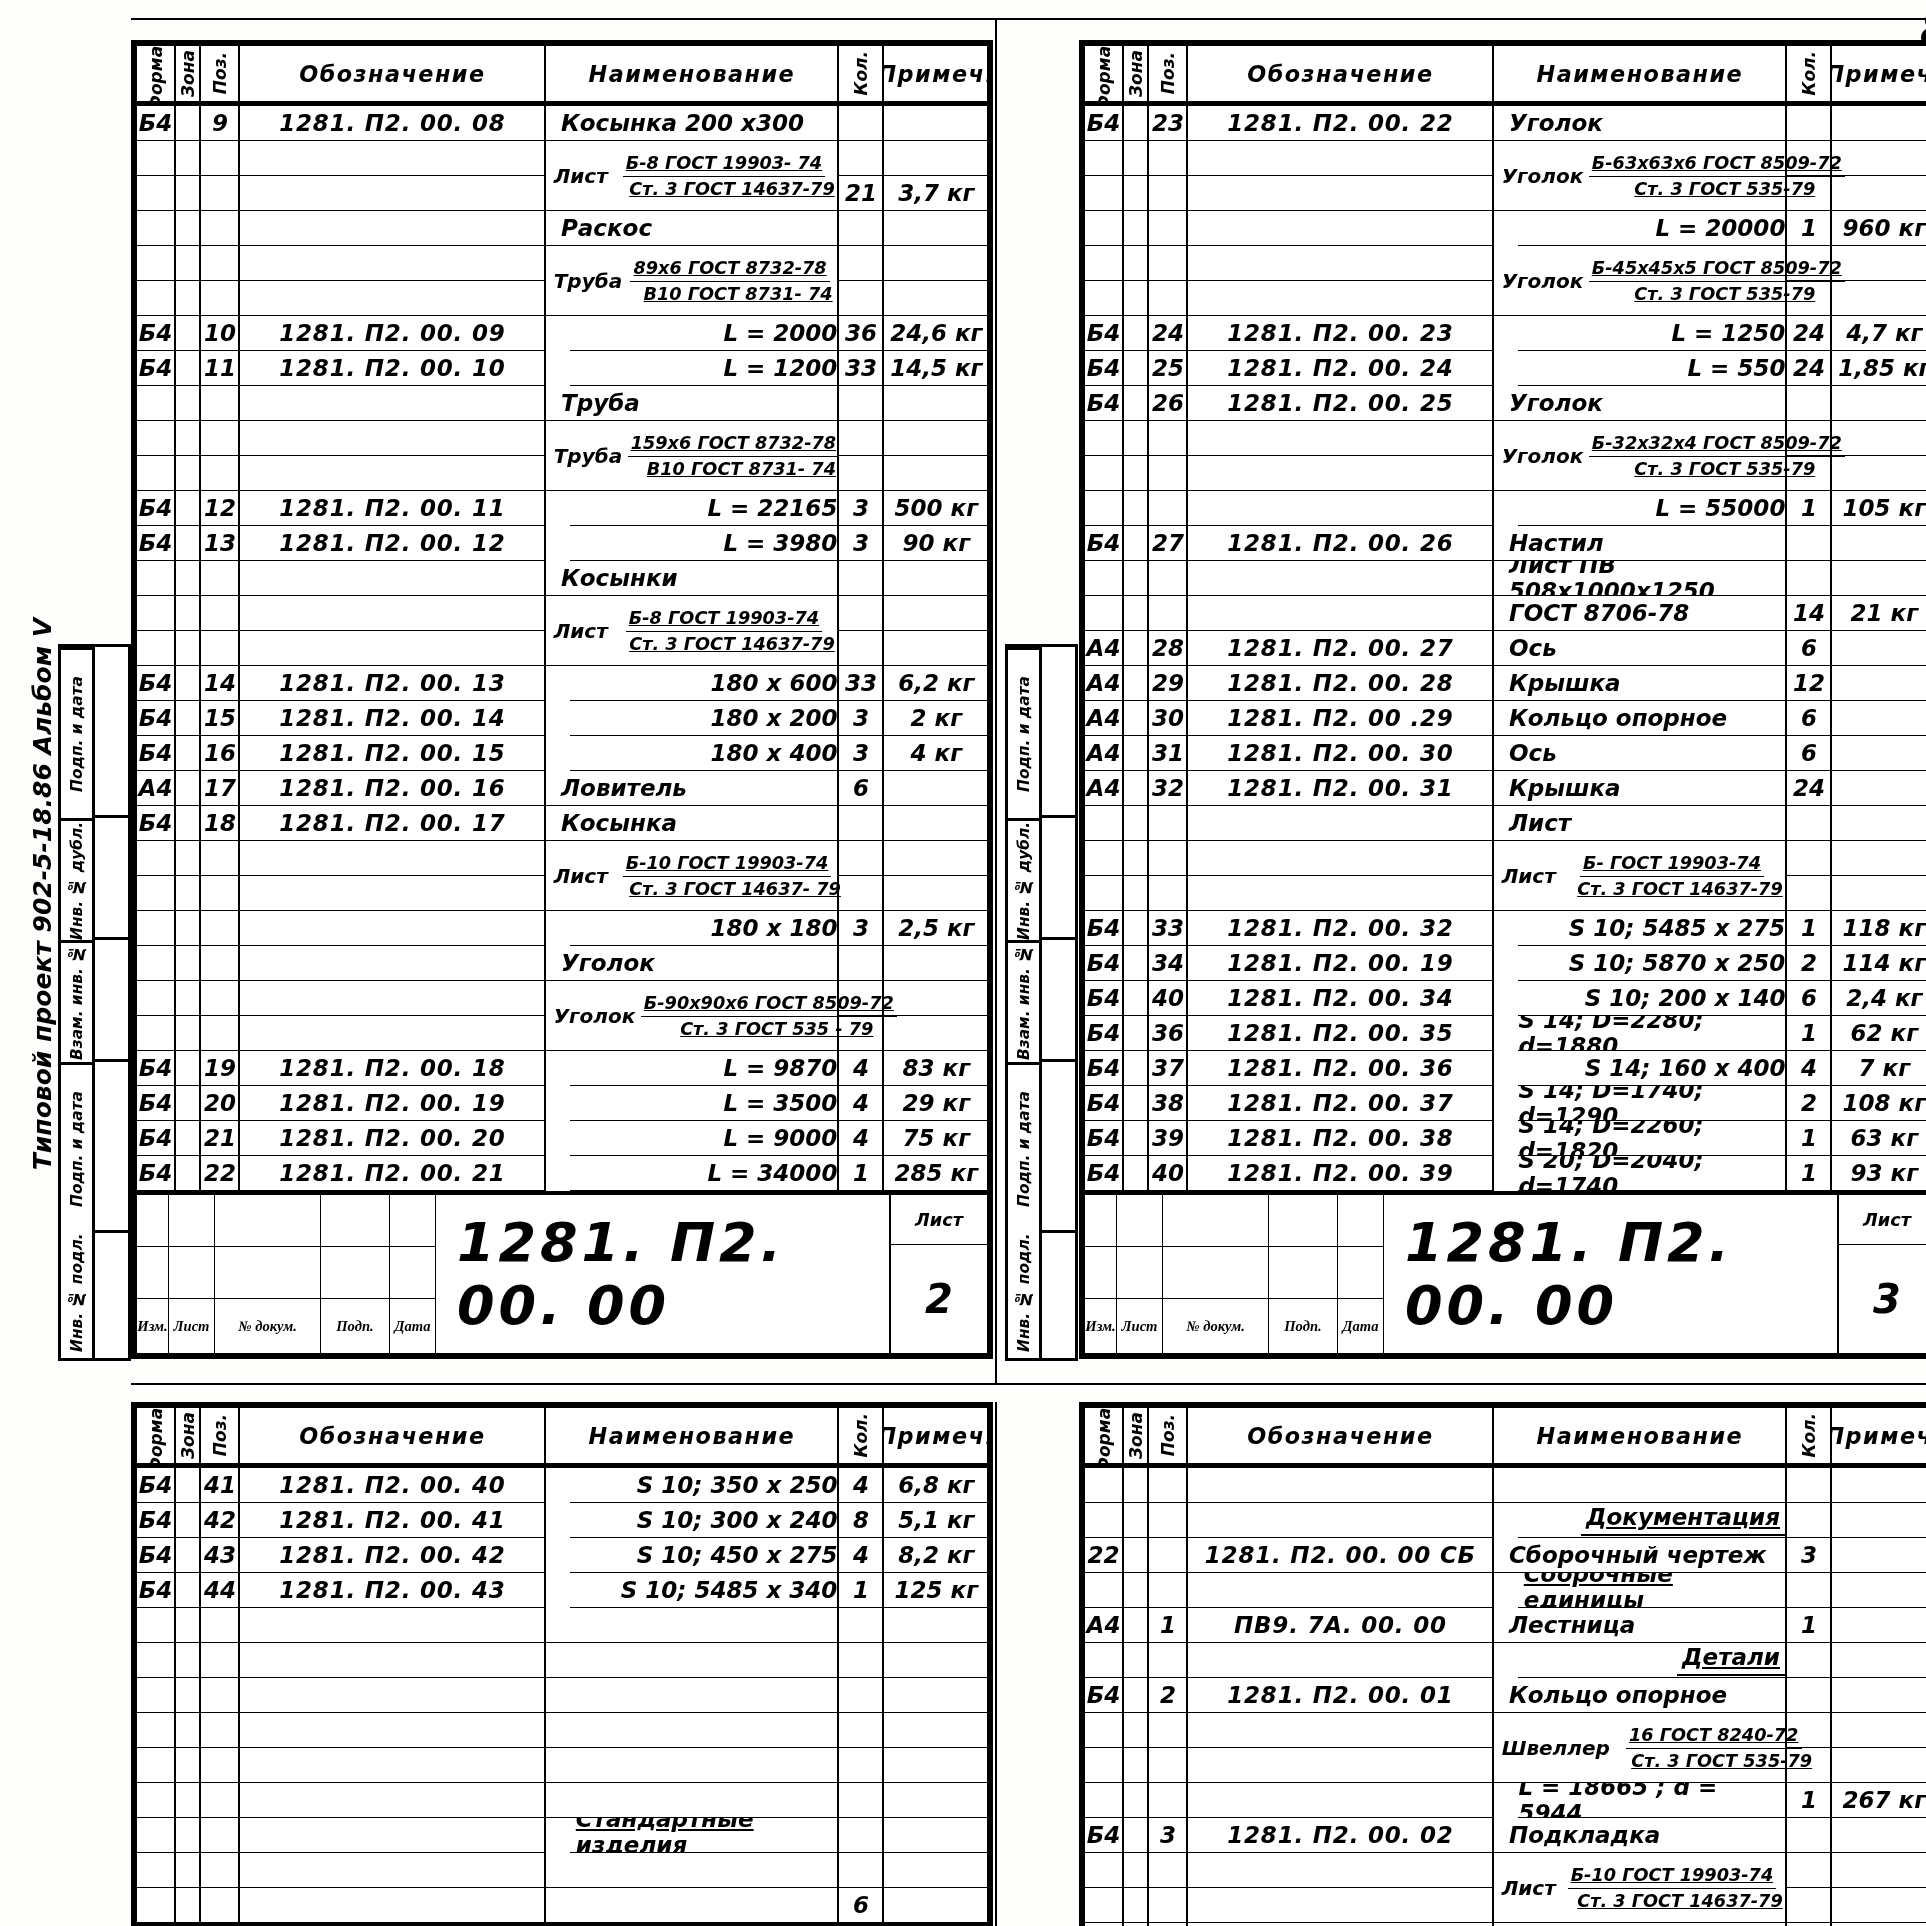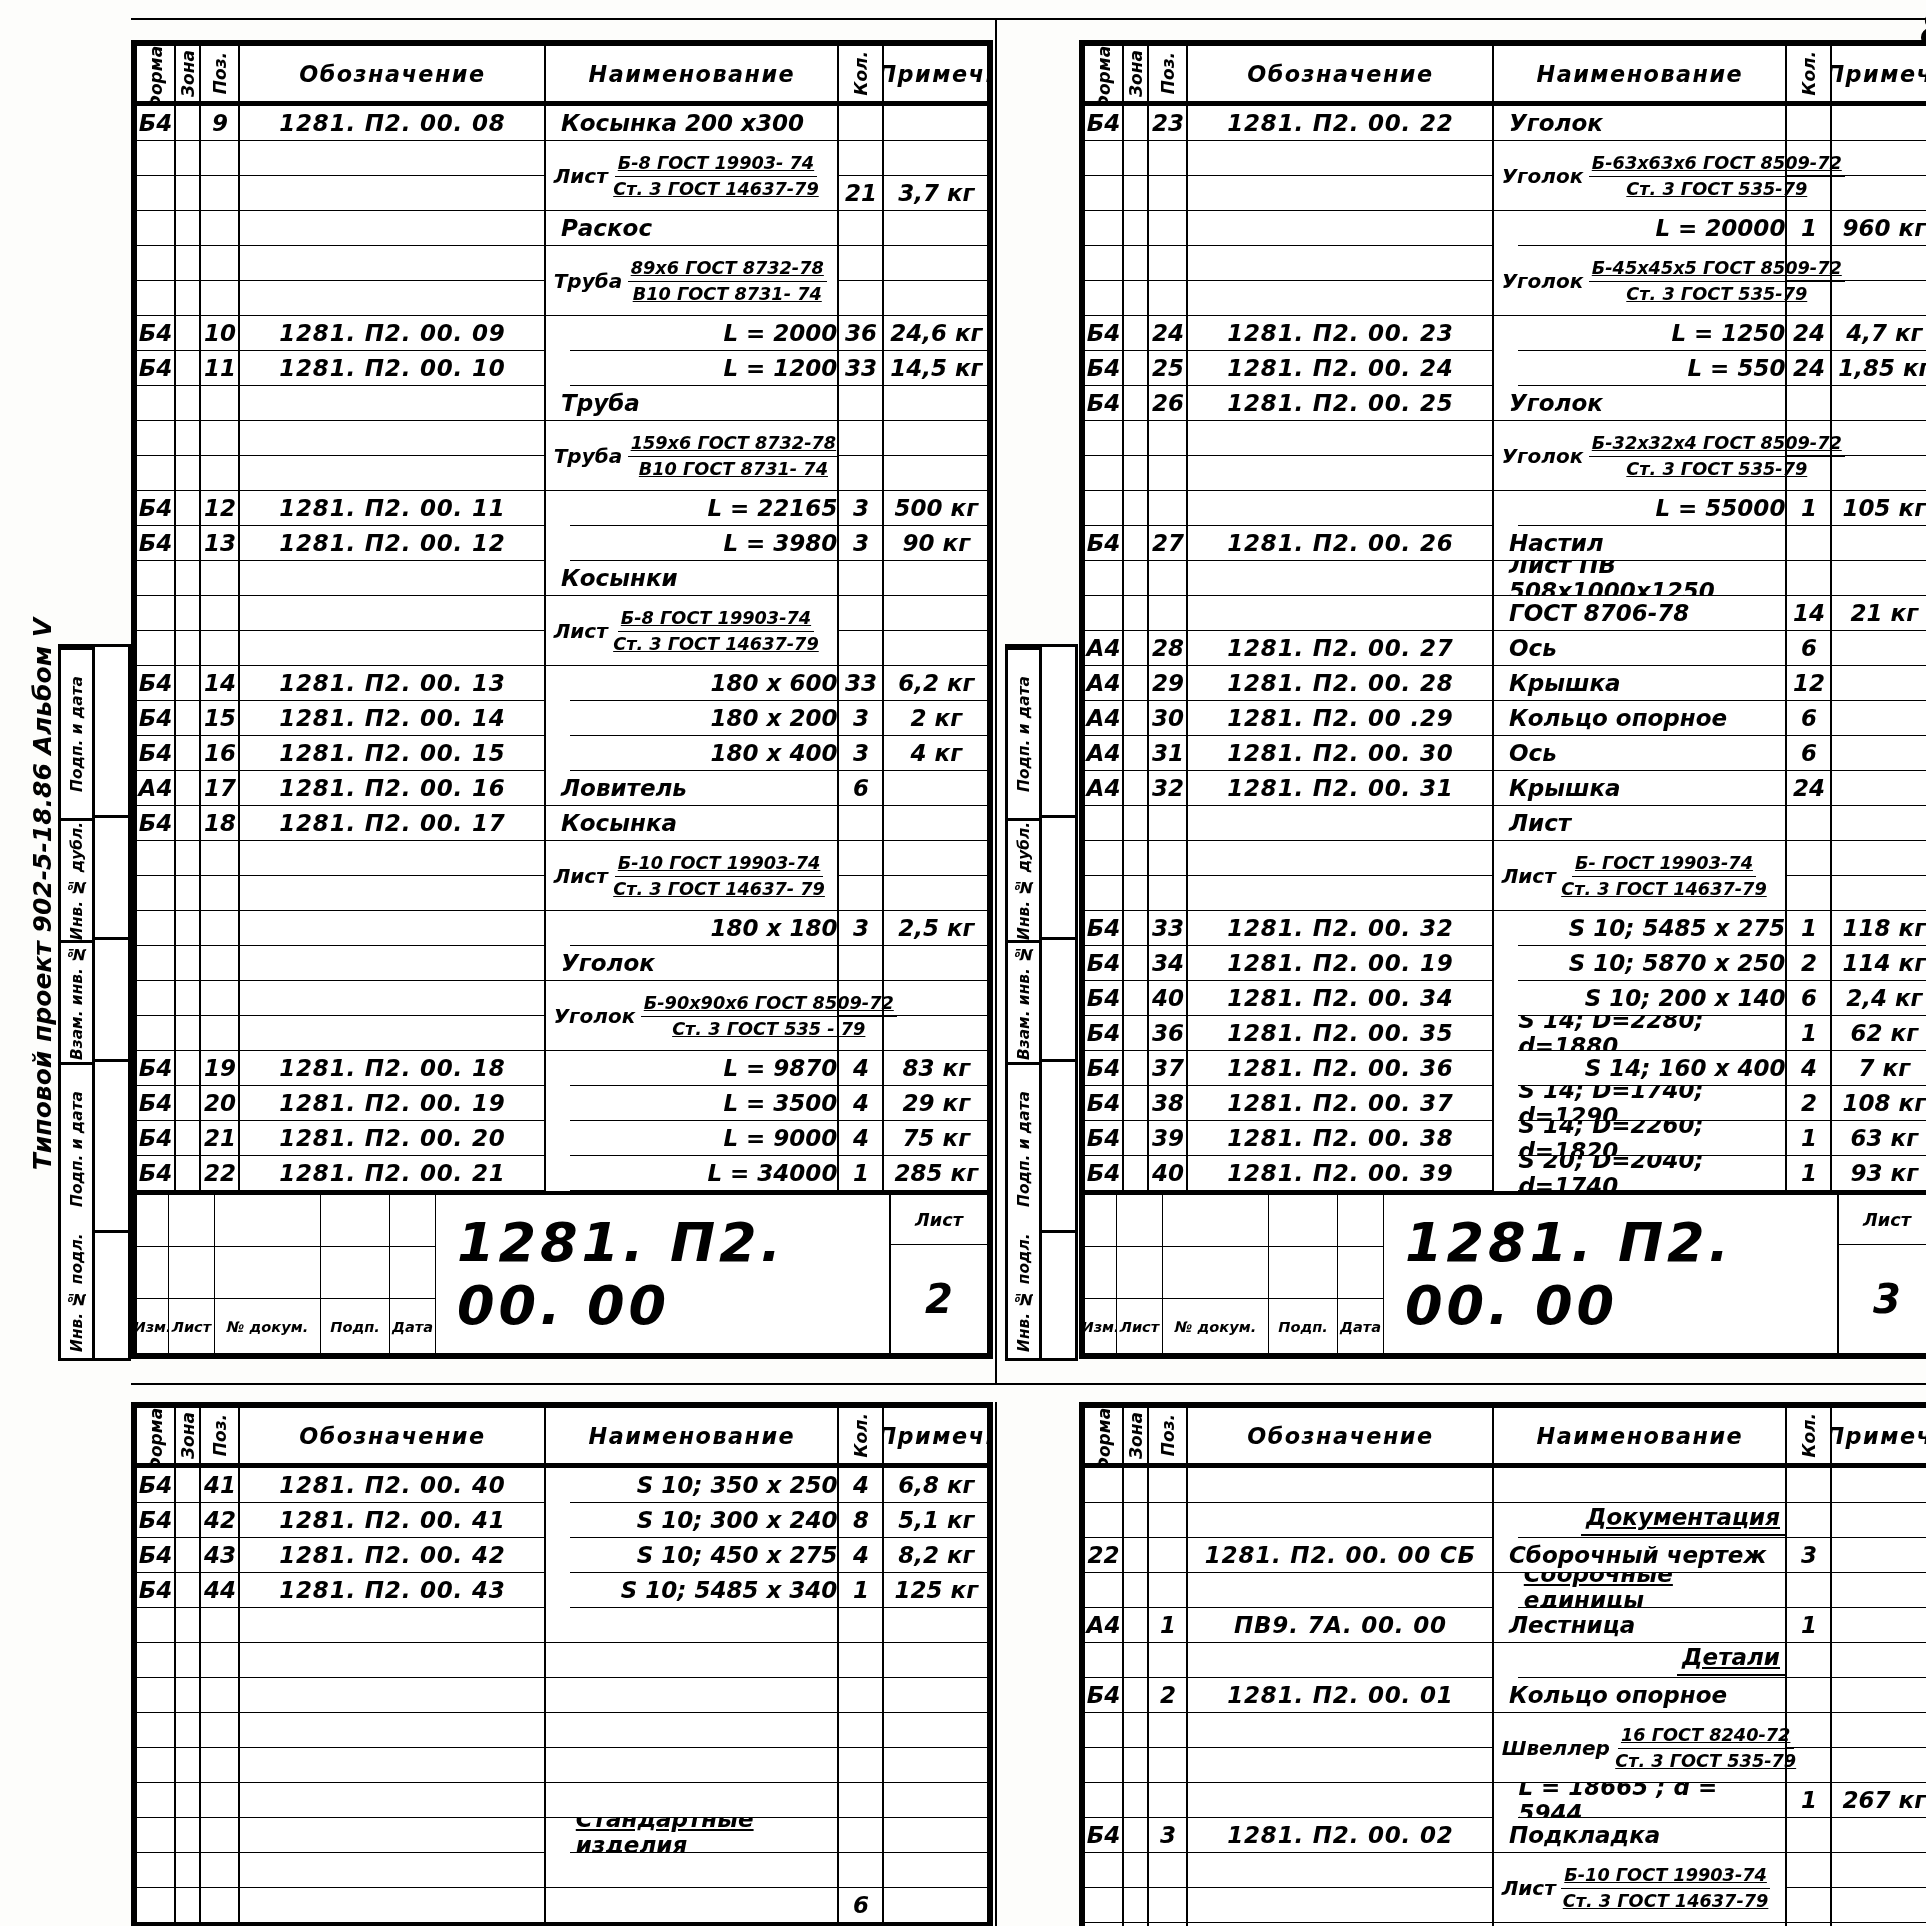--- a/index.html
+++ b/index.html
@@ -26,26 +26,26 @@
   .pos{justify-content:center;font-size:21px;}
   .qty{justify-content:center;font-size:21px;}
   .note{justify-content:center;font-size:20px;}
   .section-t{border-bottom:2.3px solid #000;padding:0 5.4px 3.1px;text-decoration:underline;}
   .rowpair{position:relative;height:70px;}
   .nb{border-bottom:none !important;}
   .fracwrap{position:absolute;left:409px;top:0;width:293px;height:70px;display:flex;align-items:center;padding-left:7.7px;box-sizing:border-box;}
   .fpre{font-size:20px;margin-right:5.4px;white-space:nowrap;}
   .frac{display:inline-flex;flex-direction:column;align-items:center;text-decoration:underline;}
   .frac .ft{border-bottom:1.9px solid #000;padding:0 3.1px 2.3px;font-size:17.7px;white-space:nowrap;}
-  .frac .fb{padding-top:2.3px;font-size:17.7px;white-space:nowrap;}
+  .frac .fb{padding-top:2.3px;font-size:17.7px;white-space:nowrap;margin-left:16px;}
   
   .sfoot{height:162px;display:flex;border-top:4.6px solid #000;box-sizing:border-box;}
   .sleft{width:300px;display:grid;grid-template-columns:32px 46px 106px 69px 46px;grid-template-rows:52px 52px 54px;}
   .sleft>div{border-right:1.9px solid #000;border-bottom:1.9px solid #000;box-sizing:border-box;display:flex;align-items:center;justify-content:center;font-size:14.6px;overflow:hidden;}
-  .sleft>div.lastrow{border-bottom:none;}
+  .sleft>div.lastrow{border-bottom:none;font-family:Liberation Serif, serif;}
   .sdoc{flex:1;border-right:2.3px solid #000;display:flex;align-items:center;justify-content:center;font-size:54px;letter-spacing:3.9px;box-sizing:border-box;padding-left:20px;}
   .sright{width:96px;display:flex;flex-direction:column;}
   .srh{height:50px;border-bottom:1.9px solid #000;display:flex;align-items:center;justify-content:center;font-size:17.7px;box-sizing:border-box;}
   .srv{flex:1;display:flex;align-items:center;justify-content:center;font-size:40px;}
   
   .strip{position:absolute;width:73px;height:717px;border:3.9px solid #000;box-sizing:border-box;display:flex;background:#fff;}
   .slabels{width:34px;border-right:3.1px solid #000;display:flex;flex-direction:column;box-sizing:border-box;}
   .slabels>div{border-bottom:3.1px solid #000;box-sizing:border-box;display:flex;align-items:center;justify-content:center;writing-mode:vertical-rl;transform:rotate(180deg);font-size:15.4px;overflow:hidden;}
   .slabels>div:last-child{border-bottom:none;}
   .sempty{flex:1;display:flex;flex-direction:column;}

